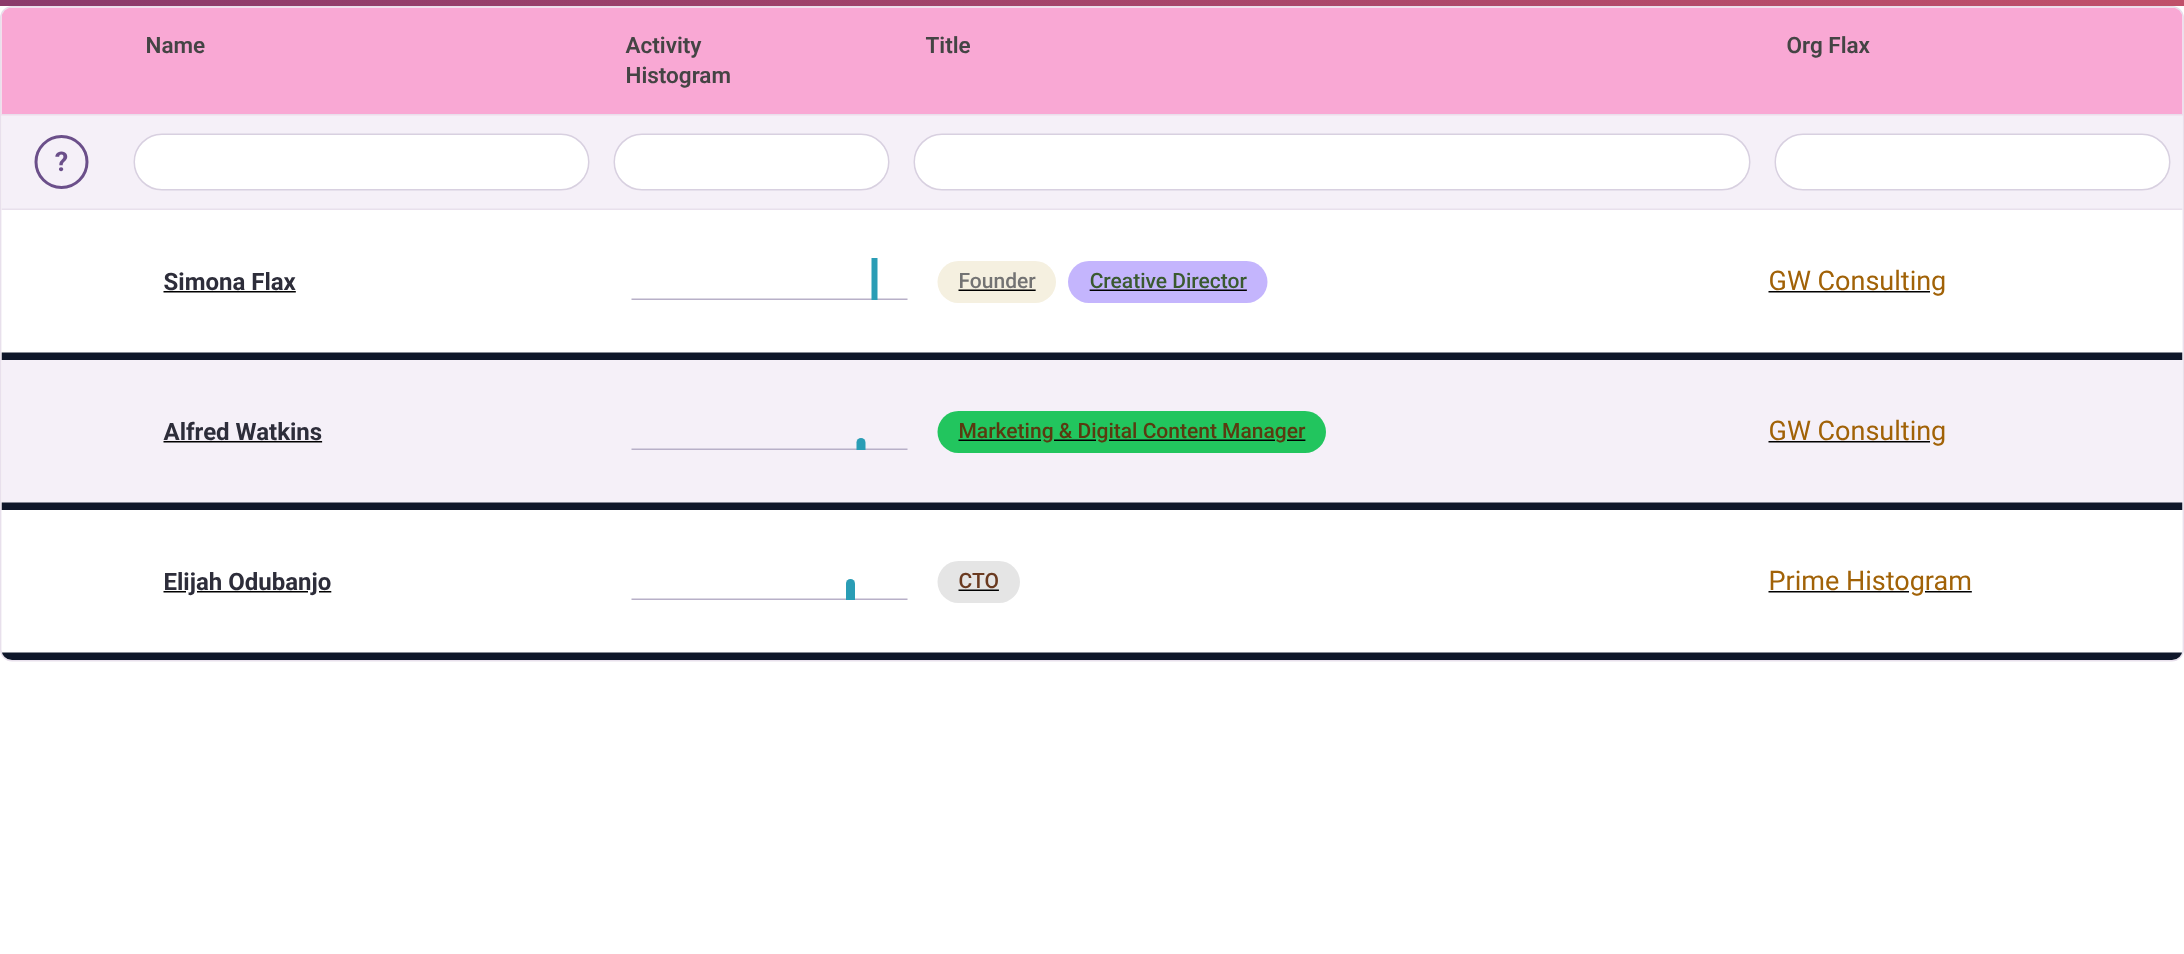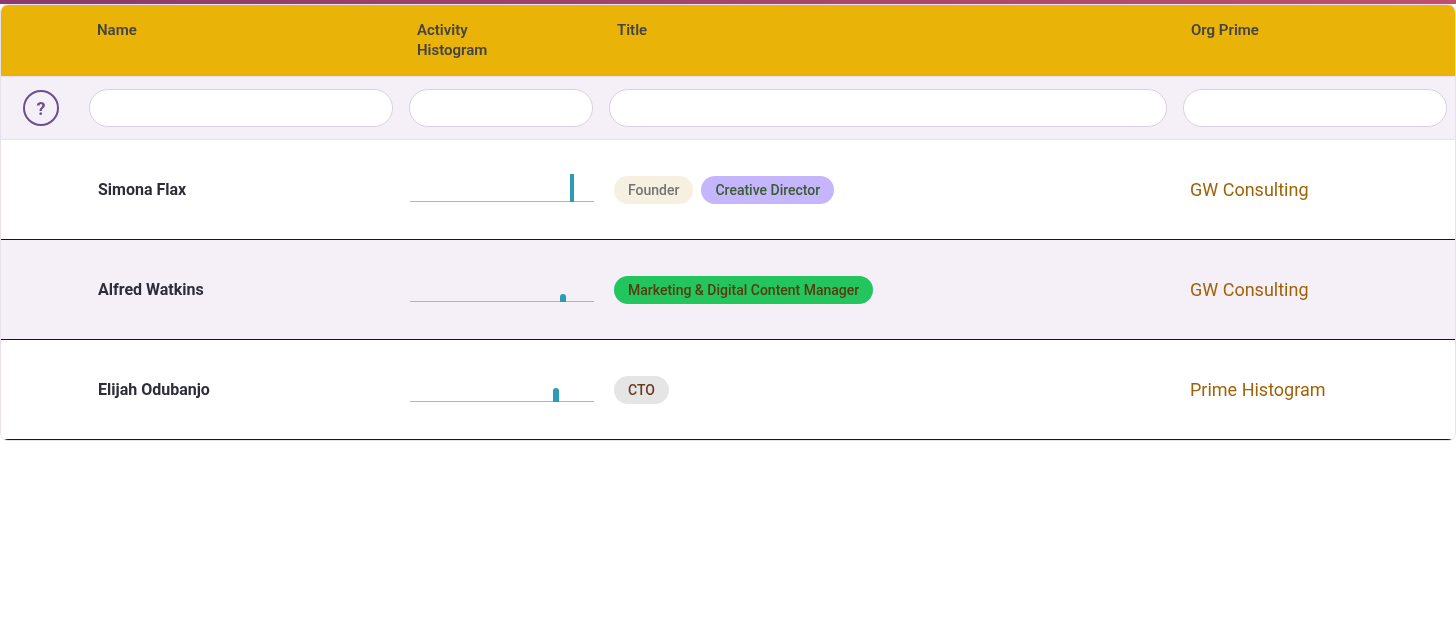--- a/index.html
+++ b/index.html
@@ -21,21 +21,21 @@
       border: 1px solid #e8e0ec;
       border-radius: 8px;
       overflow: hidden;
     }
 
     .table-header {
       display: grid;
       grid-template-columns: 80px 320px 200px 1fr 280px;
       padding: 16px 0;
       border-bottom: 1px solid #e8e0ec;
-      background: #eab308;
+      background: #f9a8d4;
     }
 
     .header-cell {
       font-size: 15px;
       font-weight: 600;
       color: #444;
       padding: 0 16px;
     }
 
     .header-cell.activity {
@@ -77,25 +77,26 @@
       border-radius: 20px;
       height: 38px;
       margin: 0 8px;
       outline: none;
       cursor: text;
     }
 
     .data-row {
       display: grid;
       grid-template-columns: 80px 320px 200px 1fr 280px;
-      padding: 20px 1px;
-      border-bottom: 1px solid #0f172a;
+      padding: 20px 12px;
+      border-bottom: 5px solid #0f172a;
       align-items: center;
       background: #fff;
       min-height: 100px;
+      text-decoration: underline;
     }
 
     .data-row.highlighted {
       background: #f5f0f8;
     }
 
     .row-num {
       
     }
 
@@ -217,21 +218,21 @@
 
 <div class="top-border"></div>
 
 <div class="table-container">
 
   <div class="table-header">
     <div class="header-cell"></div>
     <div class="header-cell">Name</div>
     <div class="header-cell activity">Activity<br>Histogram</div>
     <div class="header-cell">Title</div>
-    <div class="header-cell">Org Prime</div>
+    <div class="header-cell">Org Flax</div>
   </div>
 
   <div class="filter-row">
     <div class="filter-icon-cell">
       <div class="question-icon">?</div>
     </div>
     <input class="filter-input" type="text" style="">
     <input class="filter-input" type="text" style="">
     <input class="filter-input" type="text" style="">
     <input class="filter-input" type="text" style="">

